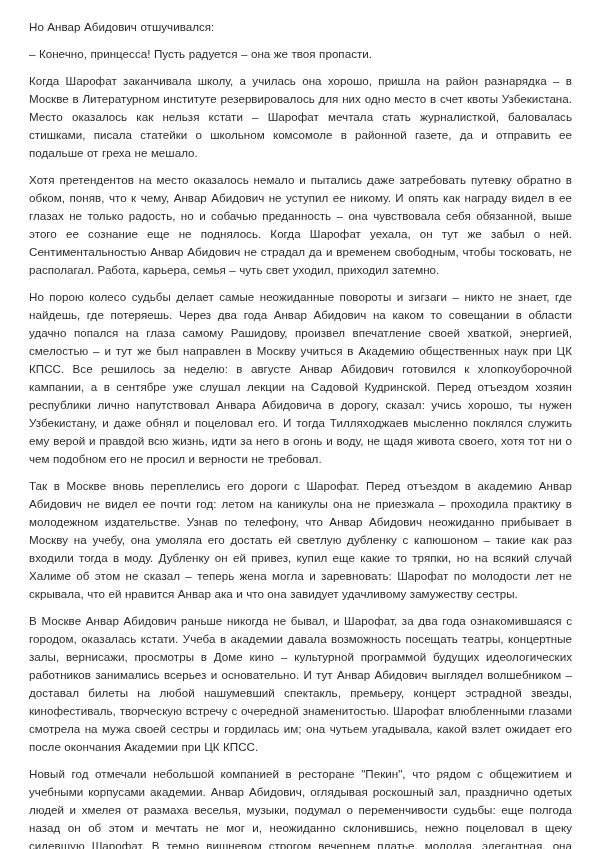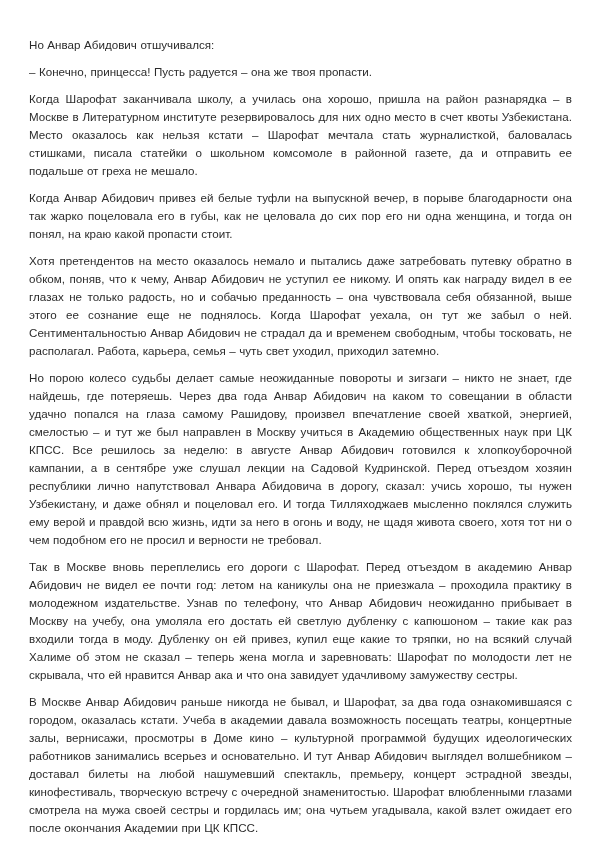--- a/index.html
+++ b/index.html
@@ -12,21 +12,21 @@
     width: 600px;
     height: 849px;
     overflow: hidden;
     font-family: "Liberation Sans", "DejaVu Sans", sans-serif;
   }
   .page {
     box-sizing: border-box;
     width: 600px;
     height: 849px;
     background: #ffffff;
-    padding: 36px 28px 0 29px;
+    padding: 18px 28px 0 29px;
   }
   .doc-body {
     width: 543px;
   }
   p.para {
     margin: 0 0 9px 0;
     font-size: 11.6px;
     line-height: 18px;
     color: #2b2b2b;
     text-align: justify;
@@ -41,21 +41,20 @@
   }
 </style>
 </head>
 <body>
 
 <div class="page">
   <div class="doc-body">
     <p class="para">Но Анвар Абидович отшучивался:</p>
     <p class="para">– Конечно, принцесса! Пусть радуется – она же твоя пропасти.</p>
     <p class="para">Когда Шарофат заканчивала школу, а училась она хорошо, пришла на район разнарядка – в Москве в Литературном институте резервировалось для них одно место в счет квоты Узбекистана. Место оказалось как нельзя кстати – Шарофат мечтала стать журналисткой, баловалась стишками, писала статейки о школьном комсомоле в районной газете, да и отправить ее подальше от греха не мешало.</p>
-    <p class="para">Когда Анвар Абидович привез ей белые туфли на выпускной вечер, в порыве благодарности она так жарко поцеловала его в губы, как не целовала до сих пор его ни одна женщина, и тогда он понял, на краю какой пропасти стоит.</p>
     <p class="para">Хотя претендентов на место оказалось немало и пытались даже затребовать путевку обратно в обком, поняв, что к чему, Анвар Абидович не уступил ее никому. И опять как награду видел в ее глазах не только радость, но и собачью преданность – она чувствовала себя обязанной, выше этого ее сознание еще не поднялось. Когда Шарофат уехала, он тут же забыл о ней. Сентиментальностью Анвар Абидович не страдал да и временем свободным, чтобы тосковать, не располагал. Работа, карьера, семья – чуть свет уходил, приходил затемно.</p>
     <p class="para">Но порою колесо судьбы делает самые неожиданные повороты и зигзаги – никто не знает, где найдешь, где потеряешь. Через два года Анвар Абидович на каком то совещании в области удачно попался на глаза самому Рашидову, произвел впечатление своей хваткой, энергией, смелостью – и тут же был направлен в Москву учиться в Академию общественных наук при ЦК КПСС. Все решилось за неделю: в августе Анвар Абидович готовился к хлопкоуборочной кампании, а в сентябре уже слушал лекции на Садовой Кудринской. Перед отъездом хозяин республики лично напутствовал Анвара Абидовича в дорогу, сказал: учись хорошо, ты нужен Узбекистану, и даже обнял и поцеловал его. И тогда Тилляходжаев мысленно поклялся служить ему верой и правдой всю жизнь, идти за него в огонь и воду, не щадя живота своего, хотя тот ни о чем подобном его не просил и верности не требовал.</p>
     <p class="para">Так в Москве вновь переплелись его дороги с Шарофат. Перед отъездом в академию Анвар Абидович не видел ее почти год: летом на каникулы она не приезжала – проходила практику в молодежном издательстве. Узнав по телефону, что Анвар Абидович неожиданно прибывает в Москву на учебу, она умоляла его достать ей светлую дубленку с капюшоном – такие как раз входили тогда в моду. Дубленку он ей привез, купил еще какие то тряпки, но на всякий случай Халиме об этом не сказал – теперь жена могла и заревновать: Шарофат по молодости лет не скрывала, что ей нравится Анвар ака и что она завидует удачливому замужеству сестры.</p>
     <p class="para">В Москве Анвар Абидович раньше никогда не бывал, и Шарофат, за два года ознакомившаяся с городом, оказалась кстати. Учеба в академии давала возможность посещать театры, концертные залы, вернисажи, просмотры в Доме кино – культурной программой будущих идеологических работников занимались всерьез и основательно. И тут Анвар Абидович выглядел волшебником – доставал билеты на любой нашумевший спектакль, премьеру, концерт эстрадной звезды, кинофестиваль, творческую встречу с очередной знаменитостью. Шарофат влюбленными глазами смотрела на мужа своей сестры и гордилась им; она чутьем угадывала, какой взлет ожидает его после окончания Академии при ЦК КПСС.</p>
     <p class="para">Новый год отмечали небольшой компанией в ресторане "Пекин", что рядом с общежитием и учебными корпусами академии. Анвар Абидович, оглядывая роскошный зал, празднично одетых людей и хмелея от размаха веселья, музыки, подумал о переменчивости судьбы: еще полгода назад он об этом и мечтать не мог и, неожиданно склонившись, нежно поцеловал в щеку сидевшую Шарофат. В темно вишневом строгом вечернем платье, молодая, элегантная, она словно магнитом тянула к себе взгляды мужчин. Анвар Абидович видел это и втайне радовался, что имеет власть над очаровательной девушкой. В новогоднюю ночь она и стала его любовницей.</p>
 
   </div>
 </div>
 
 </body></html>

